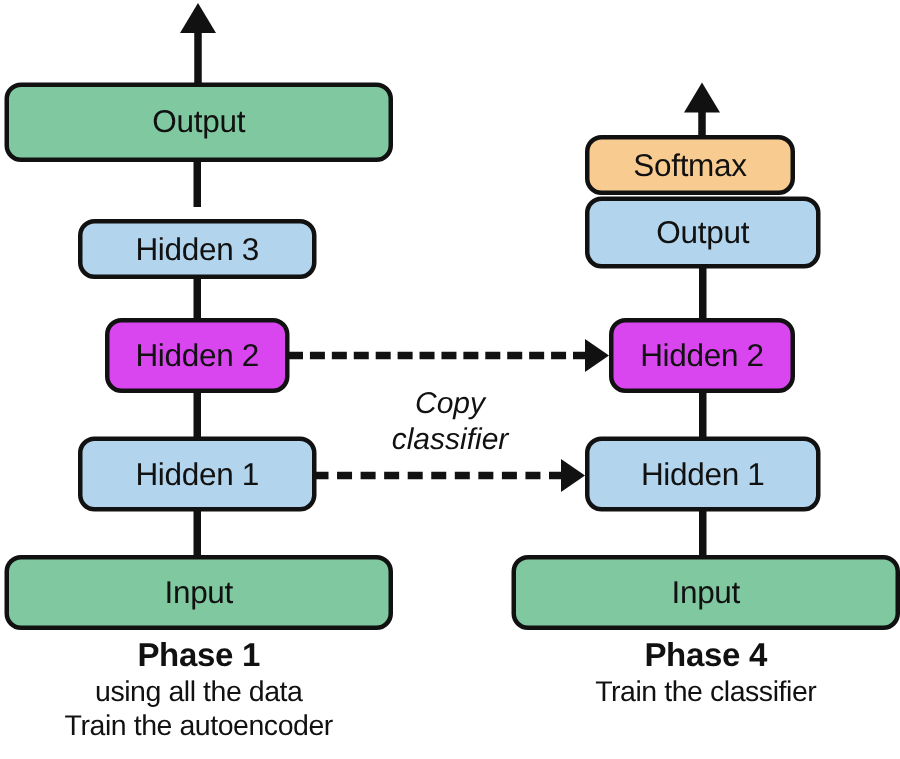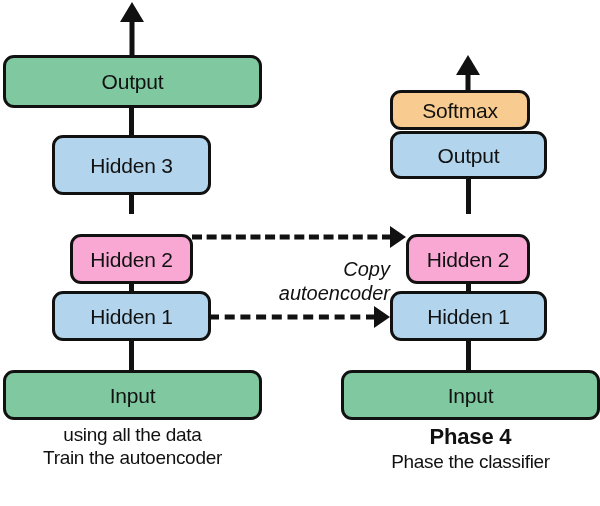--- a/index.html
+++ b/index.html
@@ -35,21 +35,21 @@
     justify-content: center;
     font-size: 21px;
     line-height: 1;
     letter-spacing: -0.2px;
     color: #111111;
     z-index: 3;
     white-space: nowrap;
   }
   .node.green  { background: #7FC8A0; }
   .node.blue   { background: #B2D4EC; }
-  .node.pink   { background: #f9a8d4; margin-top: 22px; }
+  .node.pink   { background: #d946ef; }
   .node.orange { background: #F8CC90; }
 
   
   .vline {
     position: absolute;
     width: 5px;
     background: #111111;
     z-index: 1;
   }
 
@@ -143,21 +143,21 @@
     <div class="head"></div>
     <div class="shaft" style="top:16px; height:40px;"></div>
   </div>
 
   <div class="node green" style="left:3px; top:55px; width:259px; height:53px;">
     <span>Output</span>
   </div>
 
   <div class="vline" style="left:129px; top:106px; height:32px;"></div>
 
-  <div class="node blue" style="left:52px; top:135px; width:159px; height:60px;">
+  <div class="node blue" style="left:52px; top:146px; width:159px; height:40px;">
     <span>Hidden 3</span>
   </div>
 
   <div class="vline" style="left:129px; top:181px; height:33px;"></div>
 
   <div class="node pink" style="left:70px; top:212px; width:123px; height:50px;">
     <span>Hidden 2</span>
   </div>
 
   <div class="vline" style="left:129px; top:260px; height:33px;"></div>
@@ -166,32 +166,33 @@
     <span>Hidden 1</span>
   </div>
 
   <div class="vline" style="left:129px; top:339px; height:33px;"></div>
 
   <div class="node green" style="left:3px; top:370px; width:259px; height:50px;">
     <span>Input</span>
   </div>
 
   <div class="caption" style="left:3px; top:424px; width:259px;">
+    <span class="c-title">Phase 1</span>
     <span class="c-sub">using all the data</span>
     <span class="c-sub">Train the autoencoder</span>
   </div>
 
   <div class="dasharrow" style="left:192px; top:226px; width:216px;">
     <div class="dshaft" style="width:200px;"></div>
     <div class="dhead" style="left:198px;"></div>
   </div>
 
-  <div class="copy-label" style="left:210px; top:258px;text-align:right;">
+  <div class="copy-label" style="left:210px; top:258px;">
     <span>Copy</span><br>
-    <span>autoencoder</span>
+    <span>classifier</span>
   </div>
 
   <div class="dasharrow" style="left:209px; top:306px; width:183px;">
     <div class="dshaft" style="width:167px;"></div>
     <div class="dhead" style="left:165px;"></div>
   </div>
 
   <div class="uparrow" style="left:456px; top:55px; width:24px; height:40px;">
     <div class="head"></div>
     <div class="shaft" style="top:16px; height:26px;"></div>
@@ -218,16 +219,16 @@
   </div>
 
   <div class="vline" style="left:466px; top:339px; height:33px;"></div>
 
   <div class="node green" style="left:341px; top:370px; width:259px; height:50px;">
     <span>Input</span>
   </div>
 
   <div class="caption" style="left:341px; top:424px; width:259px;">
     <span class="c-title">Phase 4</span>
-    <span class="c-sub">Phase the classifier</span>
+    <span class="c-sub">Train the classifier</span>
   </div>
 
 </div>
 
 </body></html>

